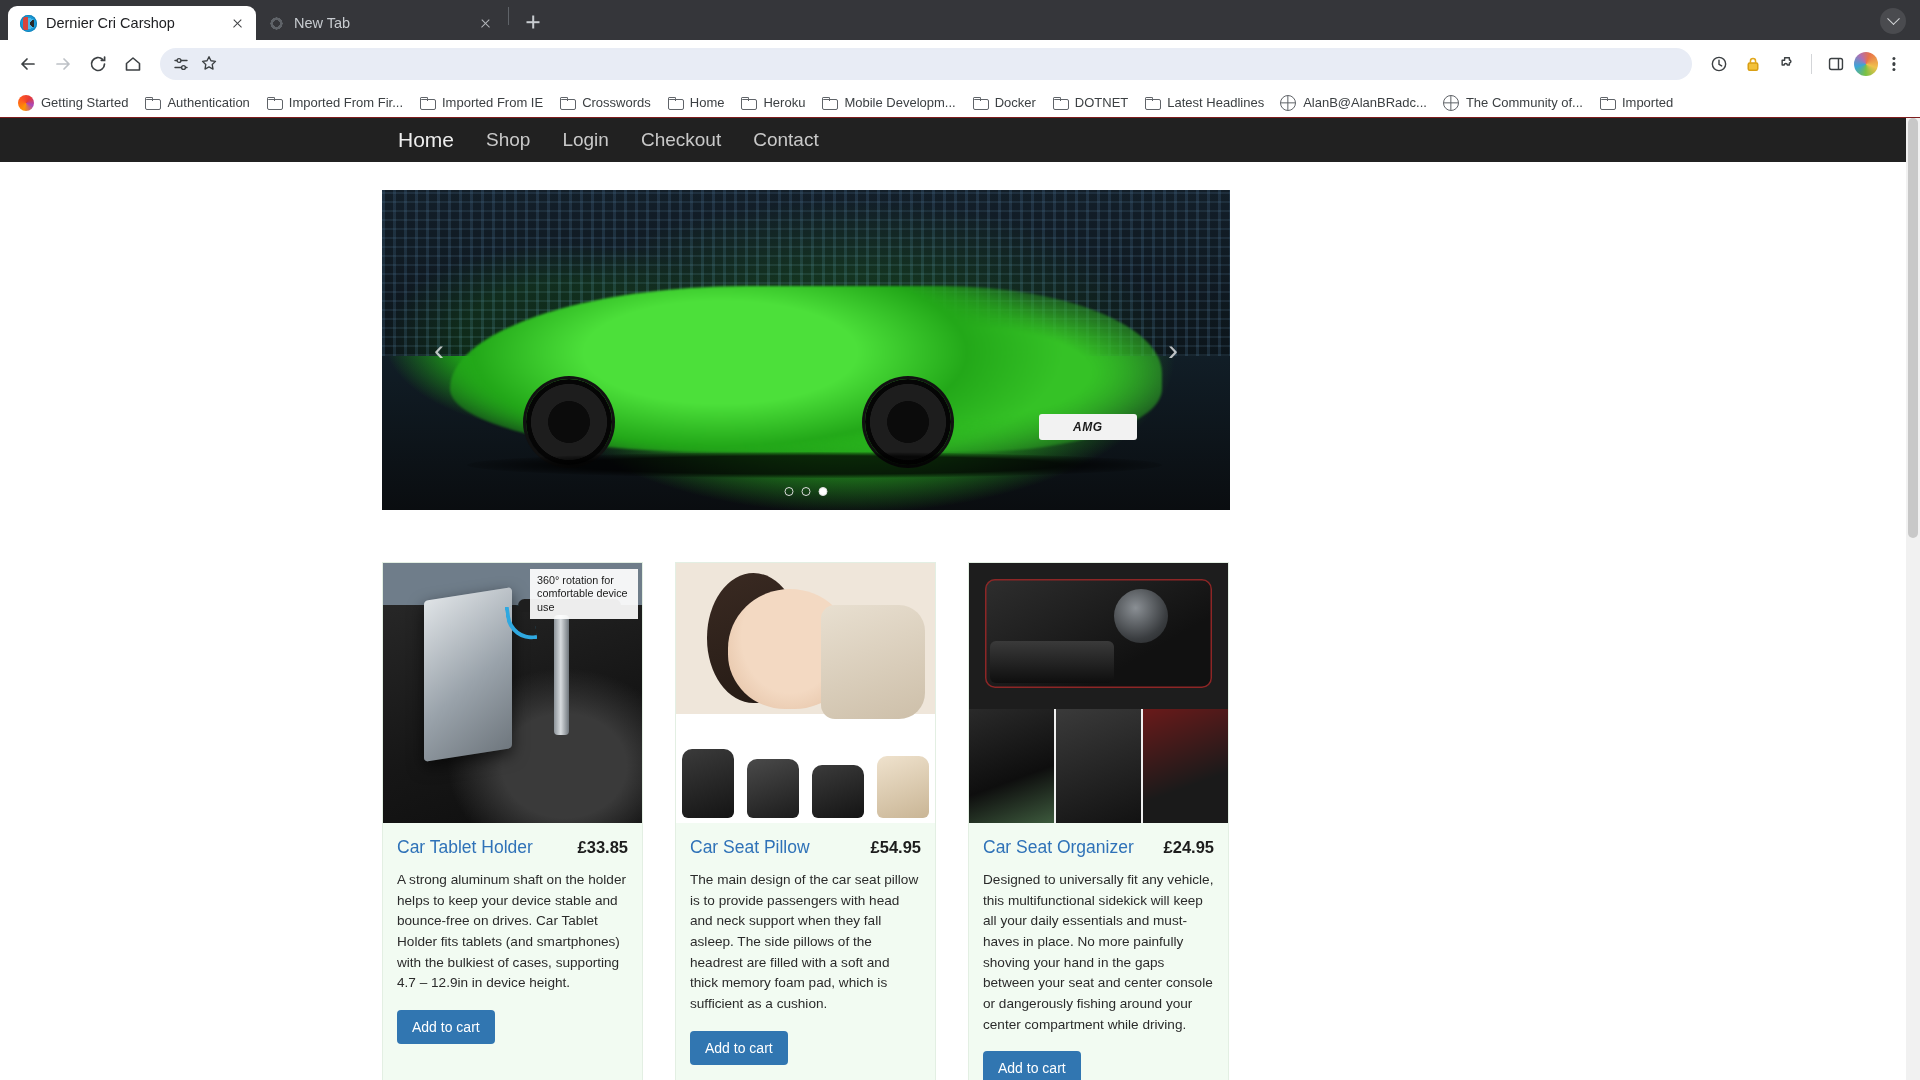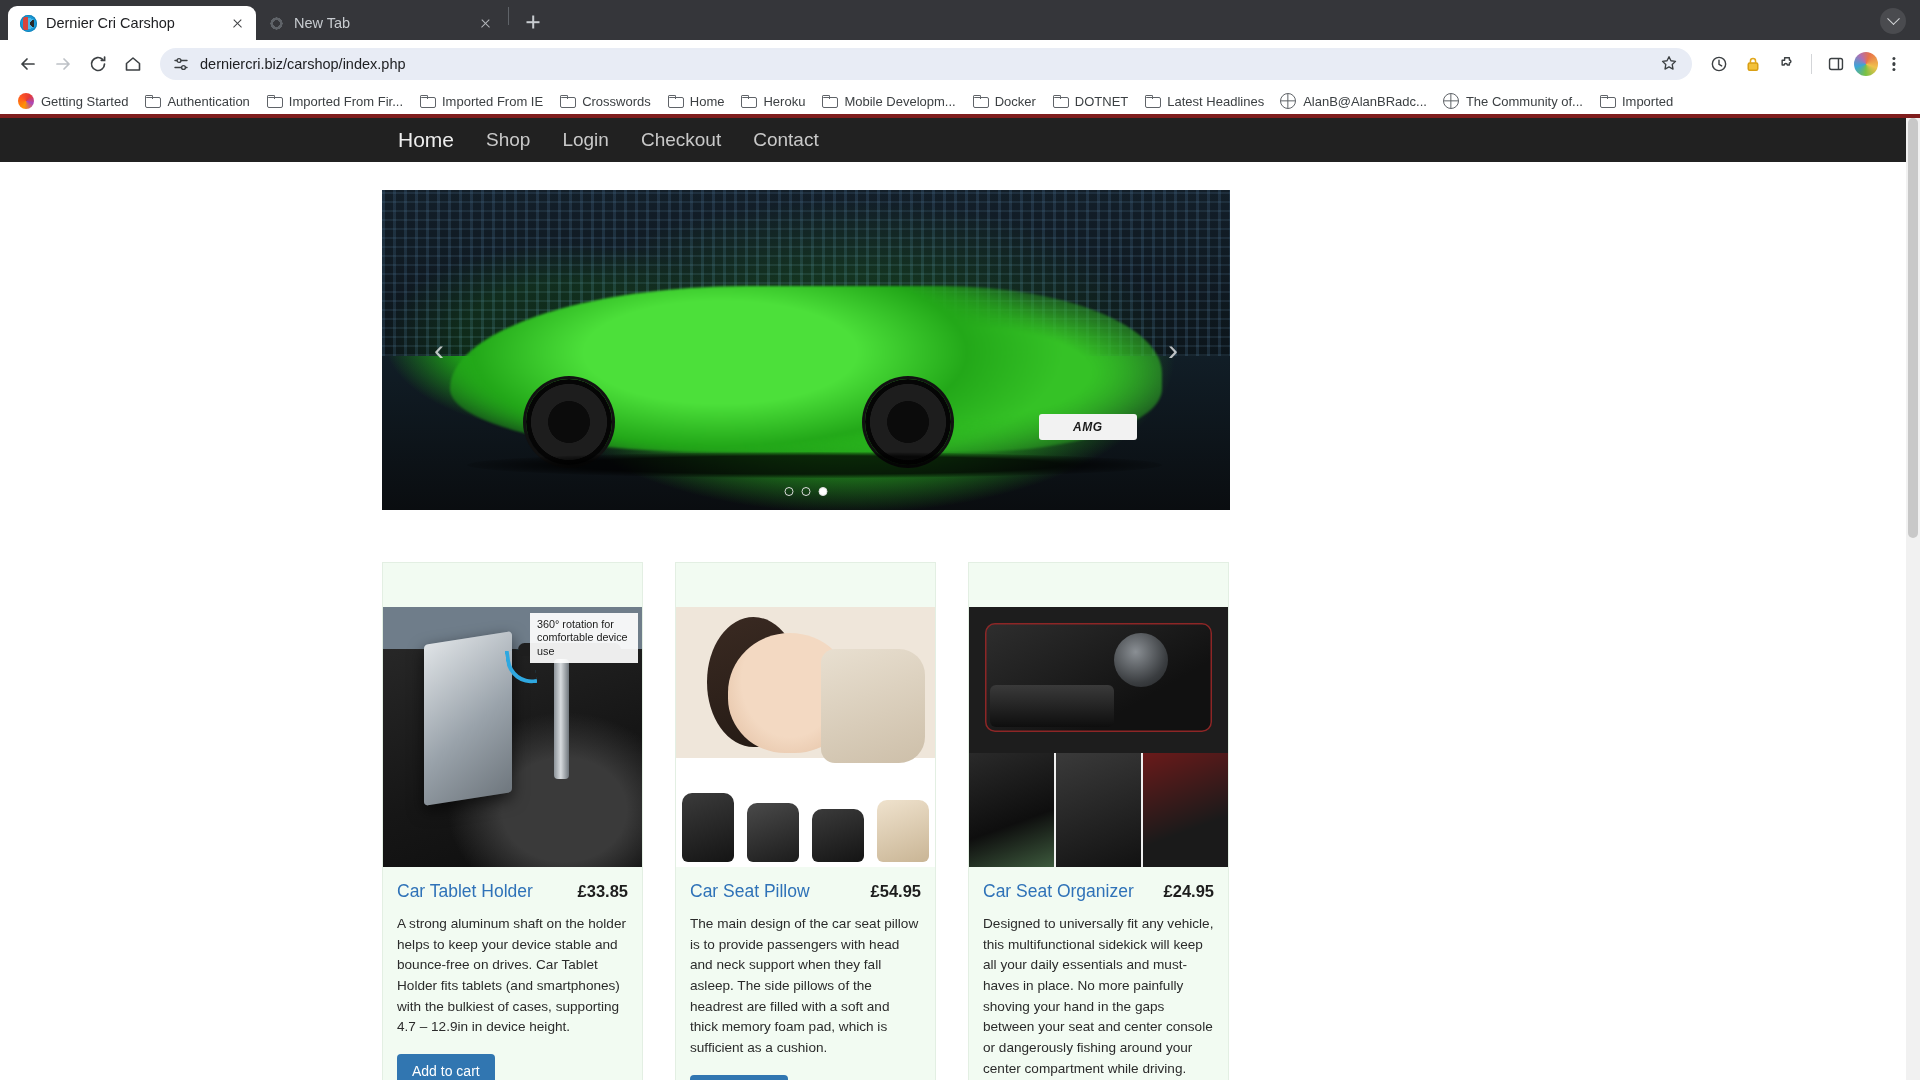--- a/index.html
+++ b/index.html
@@ -86,21 +86,21 @@
     width:24px; height:24px; border-radius:50%; flex:0 0 24px;
     background: conic-gradient(from 20deg, #e8724a, #f0c14b 25%, #7ac143 45%, #3aa6d8 65%, #b06fb3 85%, #e8724a);
   }
   .kebab { width:28px; height:28px; position:relative; flex:0 0 28px; }
   .kebab i { position:absolute; left:50%; width:3.2px; height:3.2px; border-radius:50%; background:#3c4043; transform: translateX(-50%); }
   .kebab i:nth-child(1){ top:7px; } .kebab i:nth-child(2){ top:12.4px; } .kebab i:nth-child(3){ top:17.8px; }
 
   .bookmarks {
     height: 30px; background:#ffffff; display:flex; align-items:center; gap: 0px;
     padding: 0 10px; font-size: 13px; color:#3c4043; flex: 0 0 30px; overflow:hidden;
-    border-bottom: 4px solid #7f1d1d;
+    border-bottom: 1px solid #7f1d1d;
   }
   .bm { display:flex; align-items:center; gap:7px; padding: 4px 8px; border-radius:4px; white-space:nowrap; }
   .bm-ico { width:16px; height:16px; flex:0 0 16px; position:relative; }
   .folder-ico::before {
     content:""; position:absolute; left:1px; top:4px; width:14px; height:9px;
     border:1.4px solid #5f6368; border-radius:1.5px 2px 2px 2px;
   }
   .folder-ico::after {
     content:""; position:absolute; left:1px; top:2px; width:6px; height:3px;
     border:1.4px solid #5f6368; border-bottom:none; border-radius:1.5px 1.5px 0 0;
@@ -181,21 +181,21 @@
     position:absolute; top:50%; transform: translateY(-50%); width: 34px; height: 34px;
     color: rgba(255,255,255,.72); font-size: 30px; line-height: 34px; text-align:center;
   }
   .hero-arrow.prev { left: 40px; } .hero-arrow.next { right: 40px; }
   .hero-dots { position:absolute; left:50%; bottom: 14px; transform: translateX(-50%); display:flex; gap:8px; }
   .hero-dots span { width: 9px; height: 9px; border-radius:50%; border:1px solid #ddd; background: transparent; }
   .hero-dots span.on { background:#fff; }
 
   .products { display:flex; gap: 32px; margin-top: 52px; }
   .card { width: 261px; background:#f2fbf2; border: 1px solid #e3efe3; display:flex; flex-direction:column; }
-  .card-img { width: 100%; height: 260px; position:relative; overflow:hidden; background:#1a1a1a;margin-top:44px; }
+  .card-img { width: 100%; height: 260px; position:relative; overflow:hidden; background:#1a1a1a; }
   .card-body { padding: 14px 14px 18px 14px; }
   .card-head { display:flex; justify-content:space-between; align-items:baseline; gap:5px; }
   .card-title { font-size: 17.5px; color: #2f72b8; font-weight: 400; }
   .card-price { font-size: 16.5px; color:#1d1d1d; font-weight: bold; white-space:nowrap; }
   .card-desc { margin-top: 12px; font-size: 13.6px; line-height: 1.52; color:#2b2b2b; }
   .btn-cart {
     margin-top: 16px; display:inline-block; background:#3176b1; color:#fff; border:none;
     border-radius: 4px; padding: 9px 15px; font-size: 14px; font-family: inherit; cursor:pointer;
   }
 
@@ -318,21 +318,20 @@
     </span>
 
     <div class="omnibox">
       <span class="omni-left">
         <svg width="18" height="18" viewBox="0 0 18 18" fill="none" stroke="currentColor" stroke-width="1.4" stroke-linecap="round">
           <path d="M3 5.5h12M3 12.5h12"></path>
             <circle cx="7" cy="5.5" r="1.9" fill="#e8ecf5"></circle>
             <circle cx="11.5" cy="12.5" r="1.9" fill="#e8ecf5"></circle>
         </svg>
       </span>
-      <span class="omni-url">derniercri.biz/carshop/index.php</span>
       <span class="star">
         <svg width="18" height="18" viewBox="0 0 20 20" fill="none" stroke="currentColor" stroke-width="1.5" stroke-linejoin="round">
             <path d="M10 3l2.2 4.5 5 .7-3.6 3.5.85 5-4.45-2.35L5.55 16.7l.85-5L2.8 8.2l5-.7z"></path>
           </svg>
       </span>
     </div>
 
     <div class="tb-right">
       <span class="nav-icon">
         <svg width="19" height="19" viewBox="0 0 20 20" fill="none" stroke="currentColor" stroke-width="1.5">

